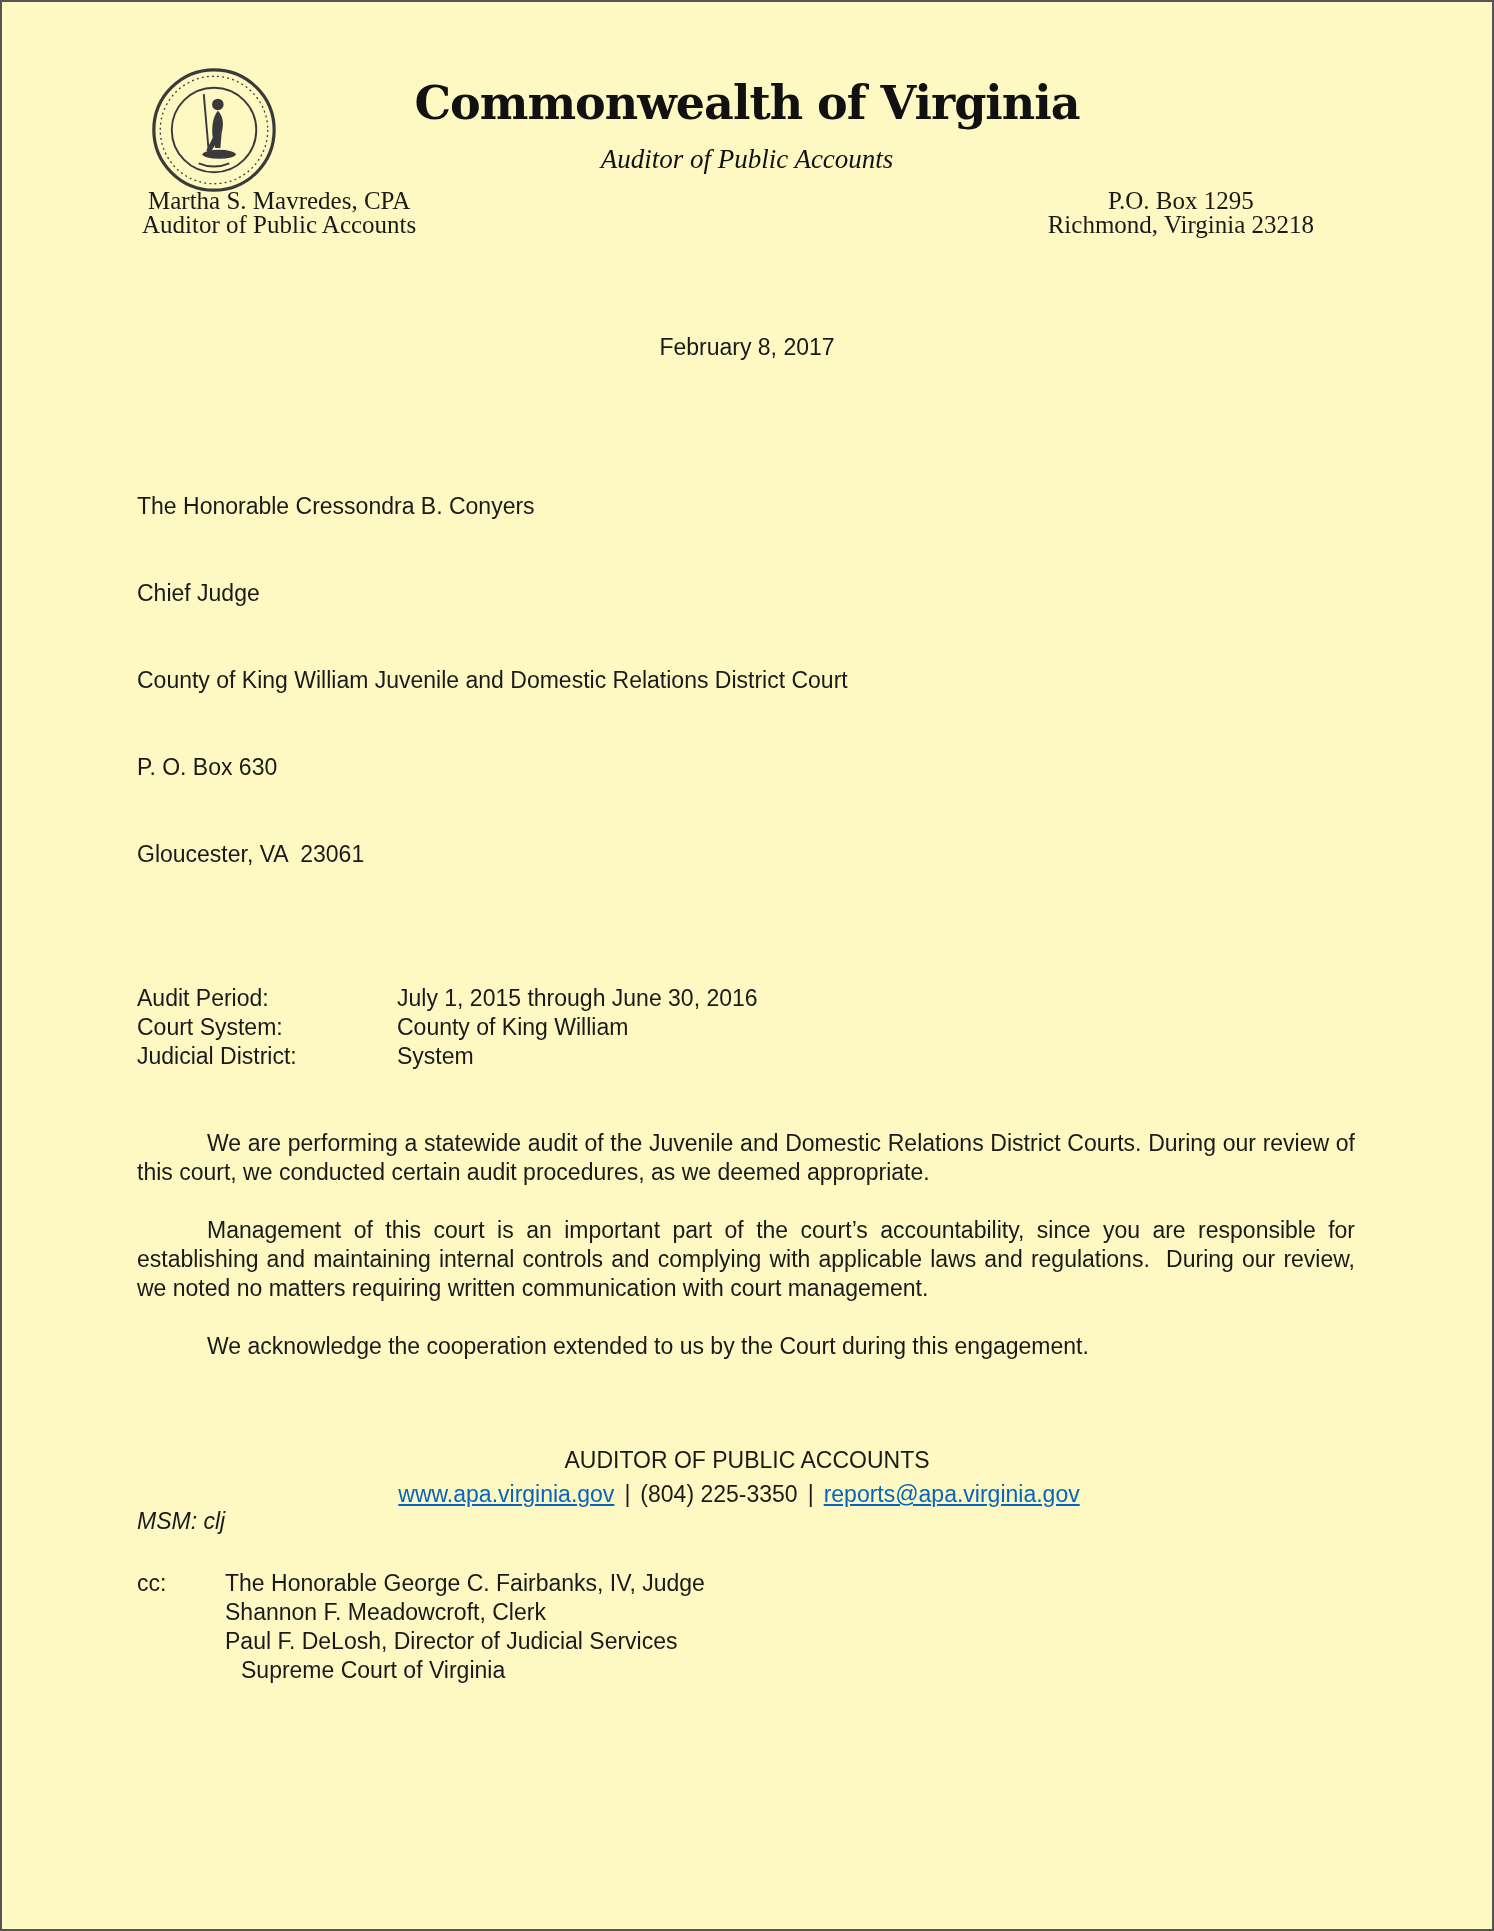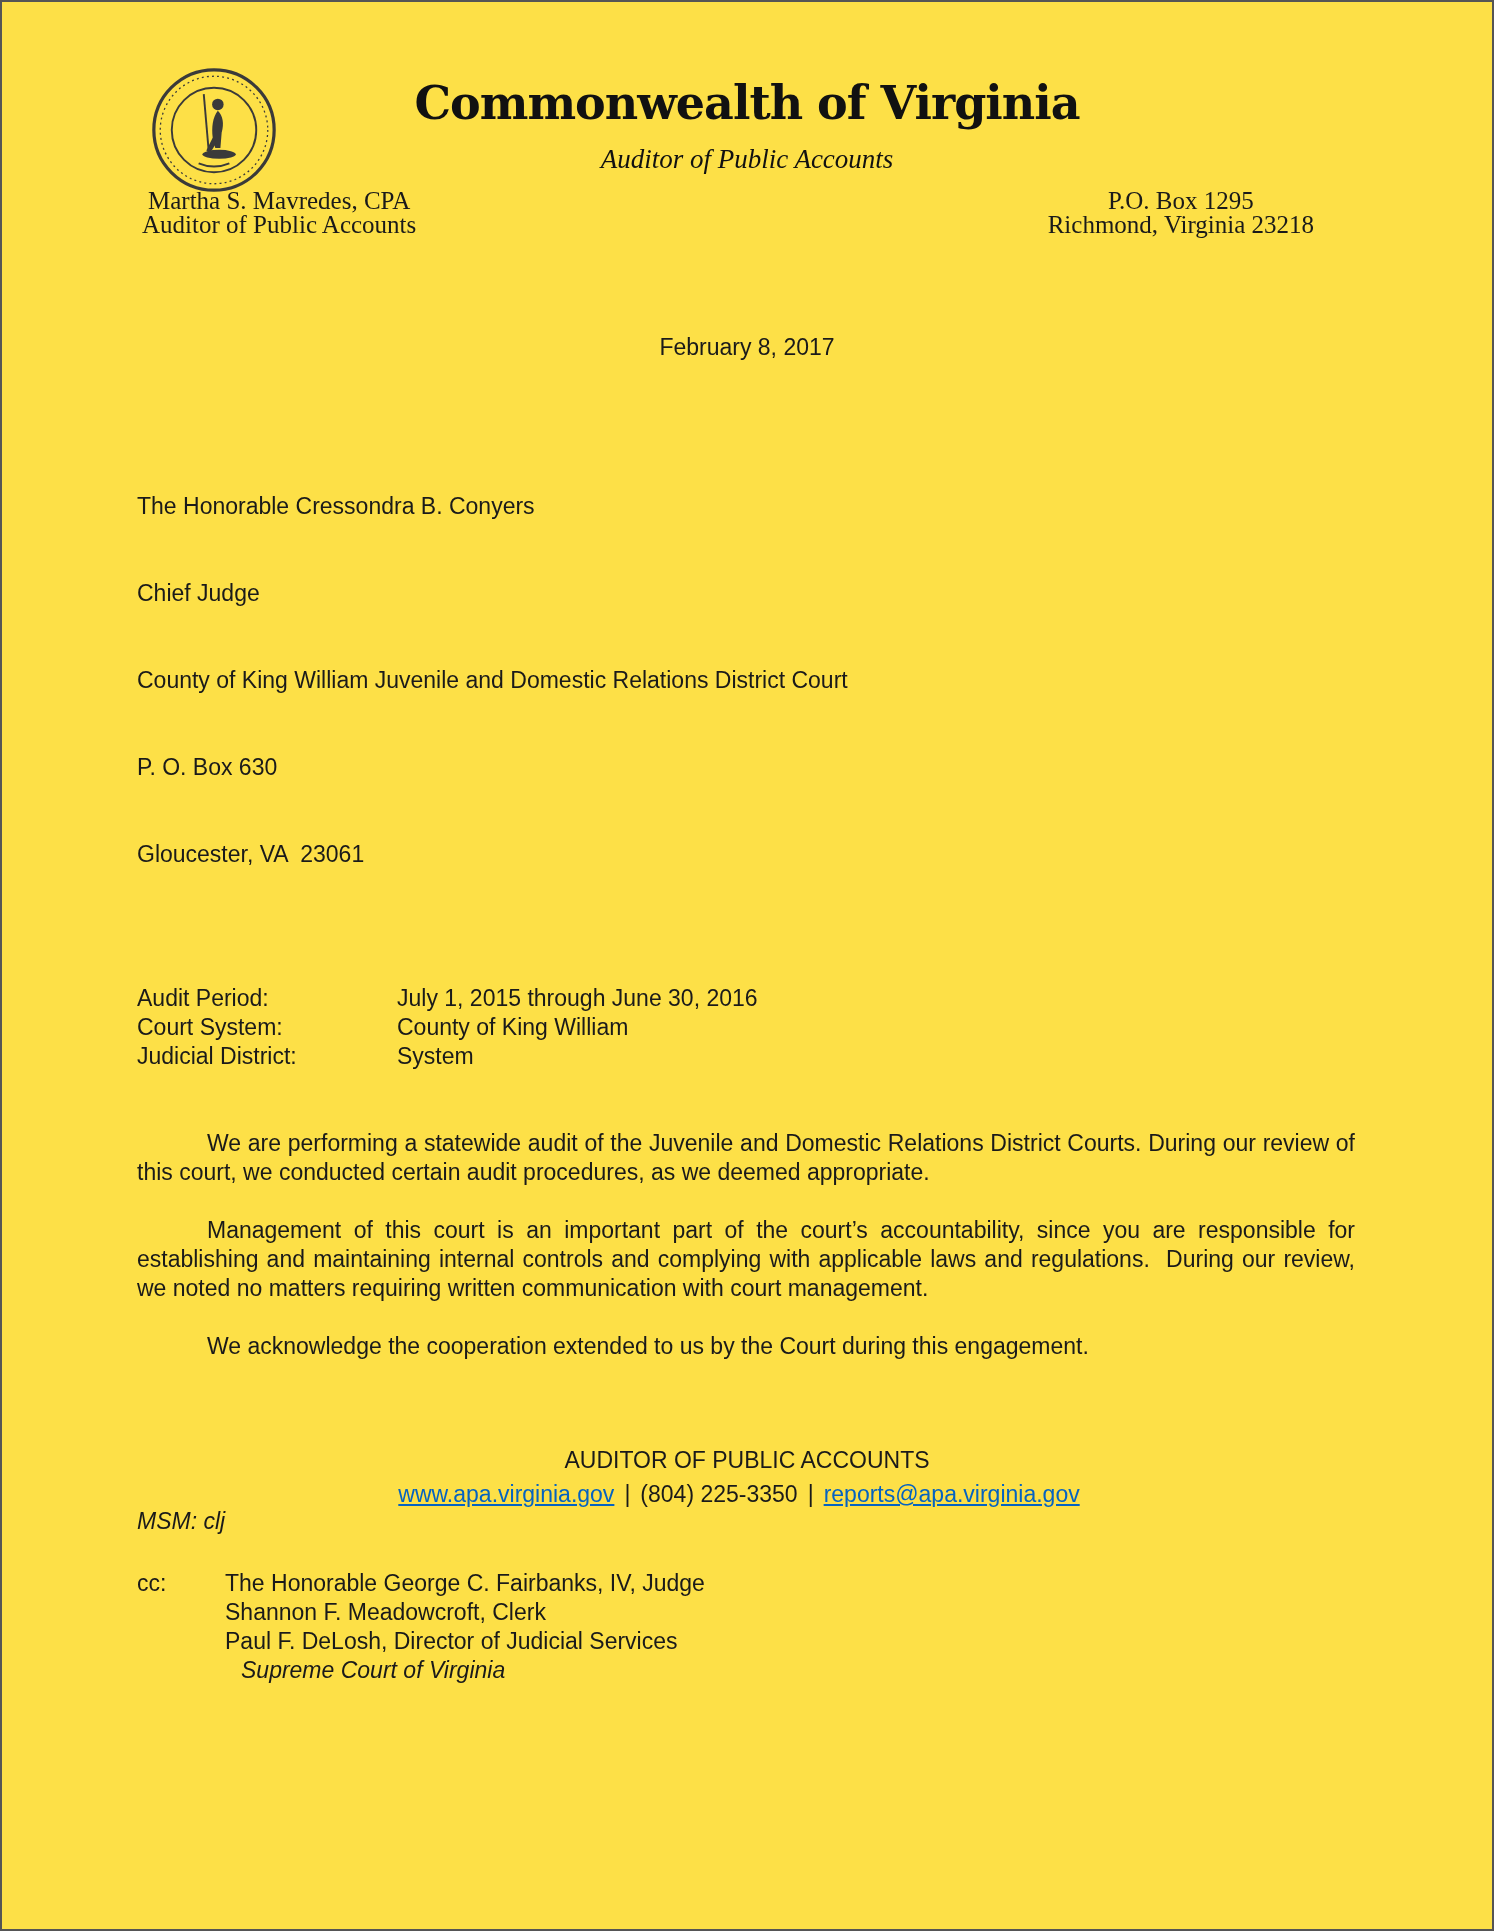--- a/index.html
+++ b/index.html
@@ -1,21 +1,21 @@
 <!DOCTYPE html>
 <html><head>
 <meta charset="utf-8">
 <style>
   html, body { margin: 0; padding: 0; background: #ffffff; }
   .page {
     position: relative;
     width: 1494px;
     height: 1931px;
     box-sizing: border-box;
-    background: #fde047;
+    background: #fef9c3;
     border: 2px solid #555555;
     overflow: hidden;
     font-family: "Liberation Sans", sans-serif;
     color: #1a1a1a;
   }
   
   .letterhead { position: relative; padding-top: 74px; text-align: center; }
   .seal {
     position: absolute;
     left: 148px;
@@ -77,21 +77,21 @@
   .closing-line {
     margin-top: 85px;
     text-align: center;
     font-size: 23px;
     line-height: 29px;
   }
   .reference-line { margin: 32px 137px 0 135px; font-size: 23px; line-height: 29px; font-style: italic; }
   .cc-block { margin: 33px 137px 0 135px; display: flex; font-size: 23px; line-height: 29px; }
   .cc-label { width: 88px; flex: 0 0 88px; }
   .cc-names div { white-space: pre-wrap; }
-  .cc-names .cc-indent { padding-left: 16px; font-style: italic; }
+  .cc-names .cc-indent { padding-left: 16px; }
   
   .page-footer {
     position: absolute;
     left: 0;
     right: 16px;
     bottom: 420px;
     text-align: center;
     font-size: 23px;
     line-height: 29px;
     color: #1a1a1a;

